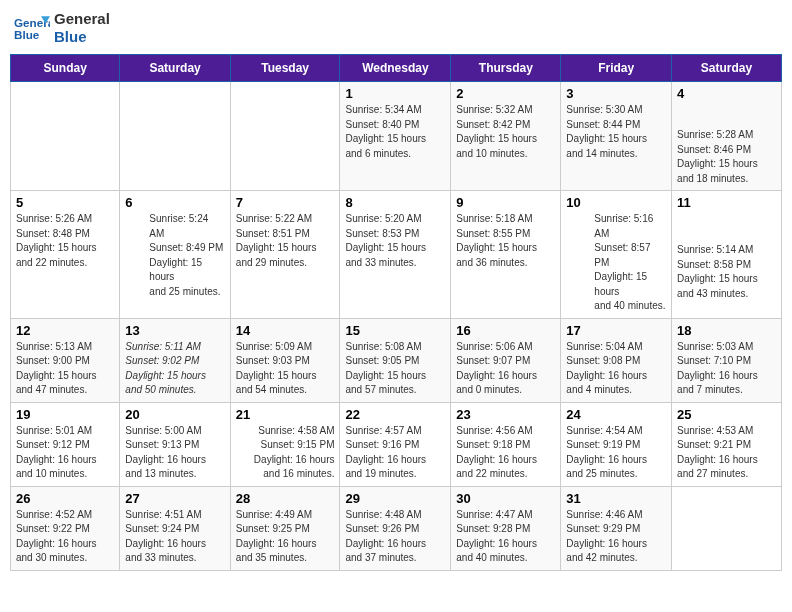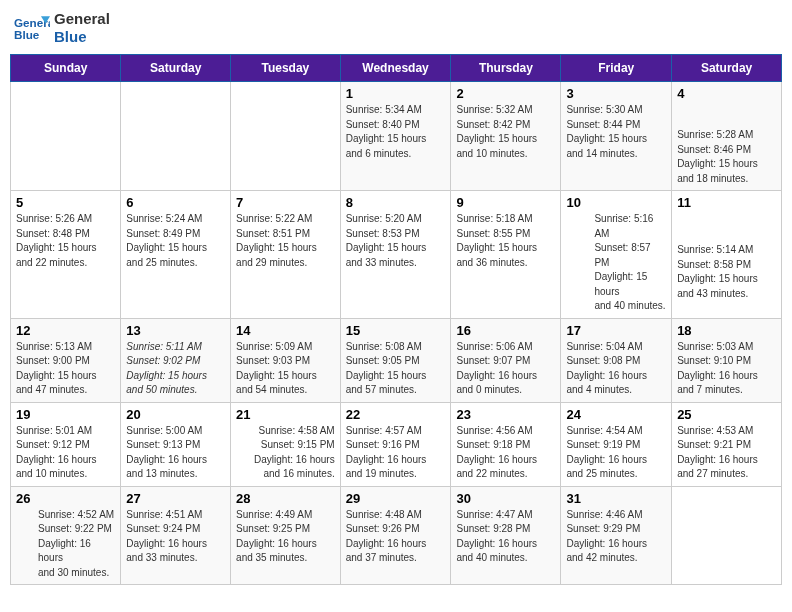--- a/index.html
+++ b/index.html
@@ -149,21 +149,21 @@
       <tr>
         <td>
           <span class="day-num">5</span>
           <div class="day-info" style="white-space: pre-line;">Sunrise: 5:26 AM
 Sunset: 8:48 PM
 Daylight: 15 hours
 and 22 minutes.</div>
         </td>
         <td>
           <span class="day-num">6</span>
-          <div class="day-info" style="white-space: pre-line;">Sunrise: 5:24 AM
+          <div class="day-info" style="white-space: pre-line; margin-left: 24px;">Sunrise: 5:24 AM
 Sunset: 8:49 PM
 Daylight: 15 hours
 and 25 minutes.</div>
         </td>
         <td>
           <span class="day-num">7</span>
           <div class="day-info" style="white-space: pre-line;">Sunrise: 5:22 AM
 Sunset: 8:51 PM
 Daylight: 15 hours
 and 29 minutes.</div>
@@ -236,21 +236,21 @@
         <td>
           <span class="day-num">17</span>
           <div class="day-info" style="white-space: pre-line;">Sunrise: 5:04 AM
 Sunset: 9:08 PM
 Daylight: 16 hours
 and 4 minutes.</div>
         </td>
         <td>
           <span class="day-num">18</span>
           <div class="day-info" style="white-space: pre-line;">Sunrise: 5:03 AM
-Sunset: 9:10 PM
+Sunset: 7:10 PM
 Daylight: 16 hours
 and 7 minutes.</div>
         </td>
       </tr>
       <tr>
         <td>
           <span class="day-num">19</span>
           <div class="day-info" style="white-space: pre-line;">Sunrise: 5:01 AM
 Sunset: 9:12 PM
 Daylight: 16 hours
@@ -295,21 +295,21 @@
           <span class="day-num">25</span>
           <div class="day-info" style="white-space: pre-line;">Sunrise: 4:53 AM
 Sunset: 9:21 PM
 Daylight: 16 hours
 and 27 minutes.</div>
         </td>
       </tr>
       <tr>
         <td>
           <span class="day-num">26</span>
-          <div class="day-info" style="white-space: pre-line; margin-left: 22px;">Sunrise: 4:52 AM
+          <div class="day-info" style="white-space: pre-line;">Sunrise: 4:52 AM
 Sunset: 9:22 PM
 Daylight: 16 hours
 and 30 minutes.</div>
         </td>
         <td>
           <span class="day-num">27</span>
           <div class="day-info" style="white-space: pre-line;">Sunrise: 4:51 AM
 Sunset: 9:24 PM
 Daylight: 16 hours
 and 33 minutes.</div>

